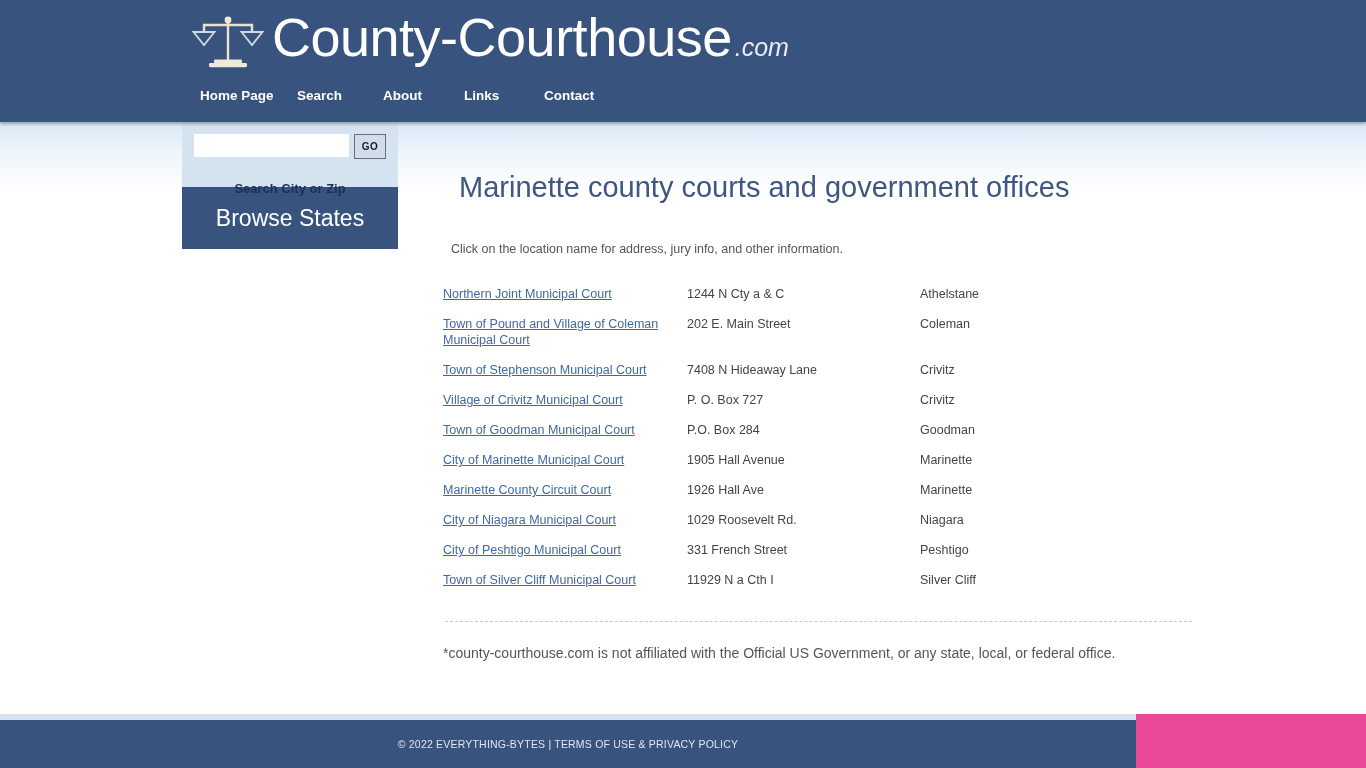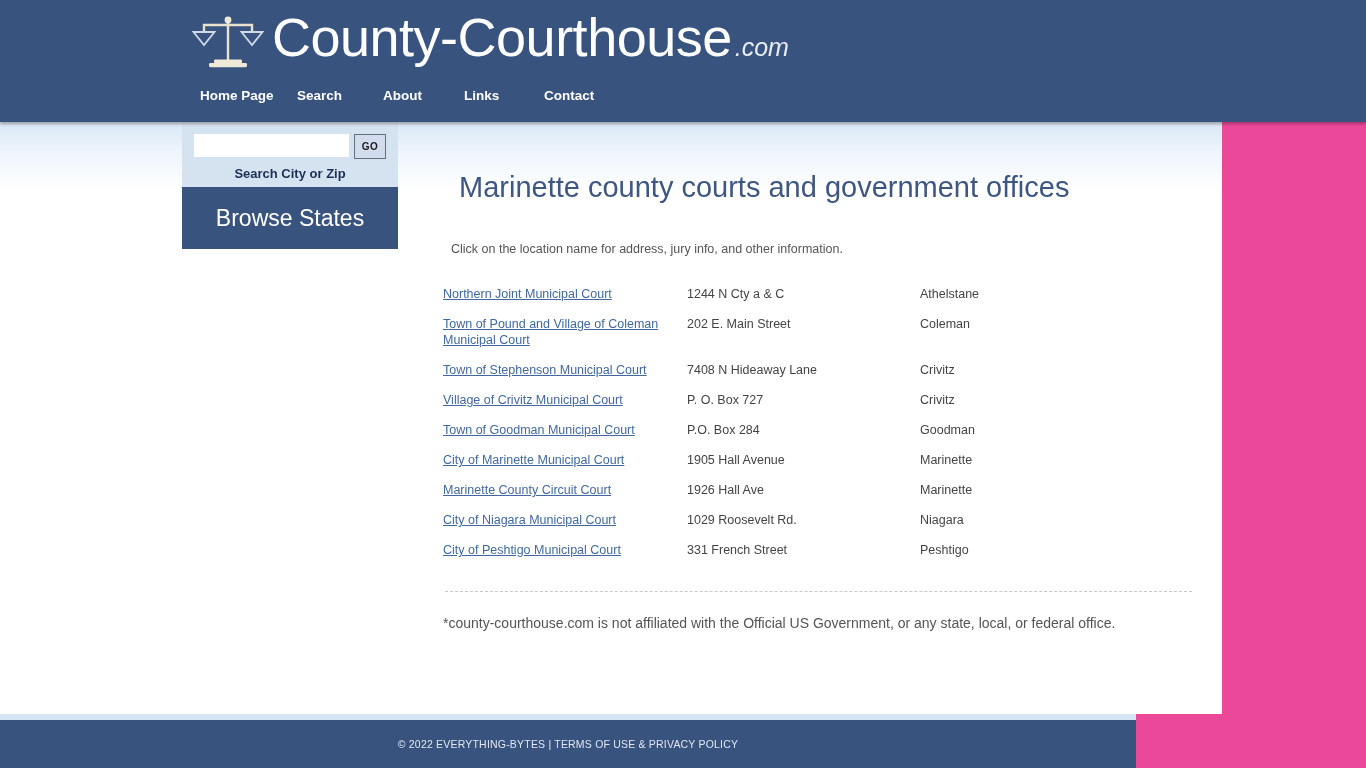--- a/index.html
+++ b/index.html
@@ -81,21 +81,21 @@
   .nav-item:nth-child(1) { width: 97px; }
   .nav-item:nth-child(2) { width: 86px; }
   .nav-item:nth-child(3) { width: 81px; }
   .nav-item:nth-child(4) { width: 80px; }
   .nav-item:nth-child(5) { width: 80px; }
 
   
   .body-area {
     position: absolute;
     top: 122px; left: 0;
-    width: 1222px;
+    width: 1366px;
     height: 592px;
     background: linear-gradient(to bottom, #d9e7f5 0px, #eef5fc 30px, #ffffff 70px, #ffffff 100%);
   }
 
   
   .sidebar {
     position: absolute;
     left: 182px;
     top: 0;
     width: 216px;
@@ -133,21 +133,21 @@
     font-family: "Liberation Sans", sans-serif;
     cursor: pointer;
     letter-spacing: 0.4px;
     line-height: 1;
   }
   .search-caption {
     text-align: center;
     color: #1c3055;
     font-size: 13px;
     font-weight: bold;
-    margin-top: 7px;
+    margin-top: 22px;
     font-family: "Liberation Sans", sans-serif;
   }
   .browse-states {
     background: #39537f;
     height: 62px;
     display: flex;
     align-items: center;
     justify-content: center;
     color: #ffffff;
     font-size: 23px;
@@ -375,20 +375,27 @@
           </tr>
 
           <tr>
             <td class="col-name">
               <a class="court-link" href="#">City of Peshtigo Municipal Court</a>
             </td>
             <td class="col-addr">331 French Street</td>
             <td class="col-city">Peshtigo</td>
           </tr>
 
+          <tr>
+            <td class="col-name">
+              <a class="court-link" href="#">Town of Silver Cliff Municipal Court</a>
+            </td>
+            <td class="col-addr">11929 N a Cth I</td>
+            <td class="col-city">Silver Cliff</td>
+          </tr>
 
         </tbody>
       </table>
 
       <hr class="disclaimer-divider">
 
       <p class="disclaimer">*county-courthouse.com is not affiliated with the Official US Government, or any state, local, or federal office.</p>
 
     </main>
   </div>

